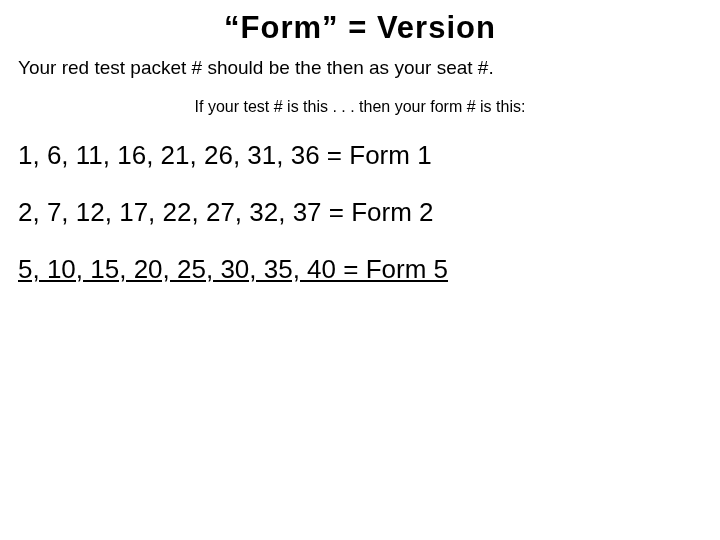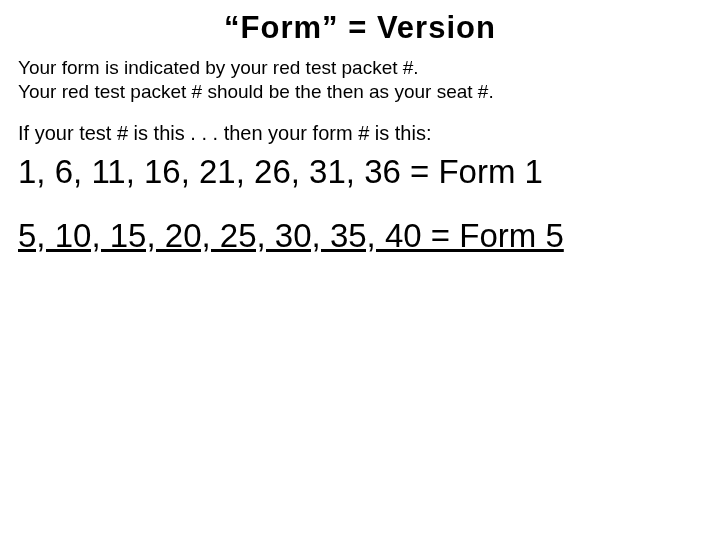--- a/index.html
+++ b/index.html
@@ -24,42 +24,43 @@
     font-weight: bold;
     letter-spacing: 1px;
     margin: 0 0 10px 0;
   }
   .intro {
     font-size: 19px;
     line-height: 1.25;
     margin-bottom: 18px;
   }
   .lead {
-    font-size: 20px;
-    margin-bottom: 8px;
+    font-size: 16px;
+    margin-bottom: 24px;
+    text-align: center;
   }
   .row {
-    font-size: 33px;
+    font-size: 26px;
     margin-bottom: 26px;
     white-space: nowrap;
     margin-top: 8px;
   }
   .row:last-child {
     margin-bottom: 0;
     text-decoration: underline;
   }
 </style>
 </head>
 <body>
 
 <div class="slide">
   <div class="title">“Form” = Version</div>
 
   <div class="intro">
-    <div>Your form is indicated by your red test packet #.</div>
     <div>Your red test packet # should be the then as your seat #.</div>
   </div>
 
   <div class="lead">If your test # is this . . . then your form # is this:</div>
 
   <div class="row">1, 6, 11, 16, 21, 26, 31, 36 = Form 1</div>
+  <div class="row">2, 7, 12, 17, 22, 27, 32, 37 = Form 2</div>
   <div class="row">5, 10, 15, 20, 25, 30, 35, 40 = Form 5</div>
 </div>
 
 </body></html>

